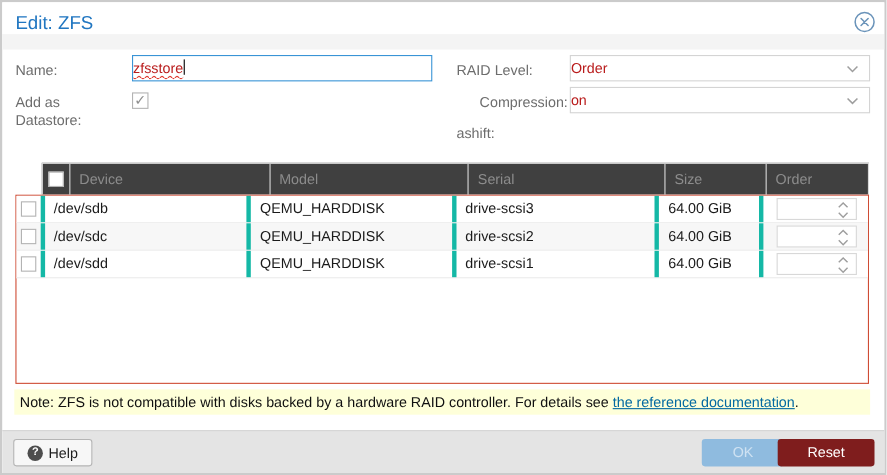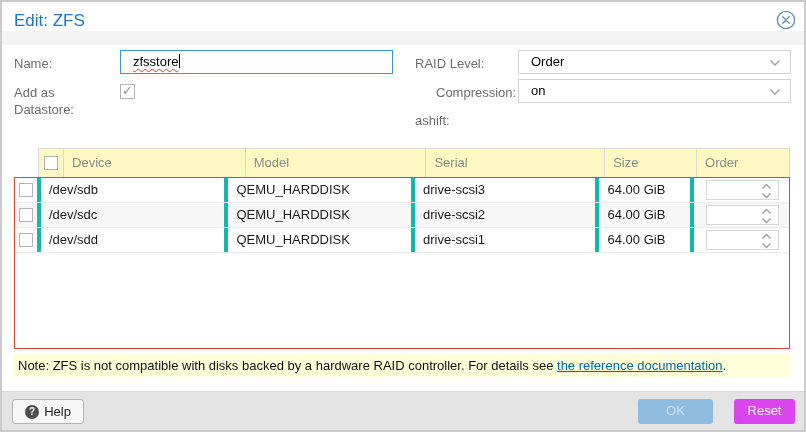--- a/index.html
+++ b/index.html
@@ -11,22 +11,22 @@
   
   .titlebar{position:absolute;left:0;top:0;width:100%;height:29px;background:#fff;}
   .title{position:absolute;left:12px;top:9px;font-size:17px;color:#2076c1;}
   .close-tool{position:absolute;right:8px;top:8px;width:20px;height:20px;cursor:pointer;}
   .hdr-band{position:absolute;left:0;top:29px;width:100%;height:14px;background:#f4f4f4;}
 
   
   .flabel{position:absolute;font-size:13px;color:#6d6d6d;line-height:17px;}
   .field{
     position:absolute;width:273px;height:24px;background:#fff;
-    border:1px solid #d4d4d4;font-size:13px;color:#000000;
-    line-height:22px;padding-left:12px;
+    border:1px solid #d4d4d4;font-size:13px;color:#b91c1c;
+    line-height:22px;padding-left:0;
   }
   .field.focused{border-color:#3994d6;}
   .misspelled{
     text-decoration:underline;text-decoration-style:wavy;
     text-decoration-color:#e03c31;text-decoration-thickness:1px;
     text-underline-offset:2px;
   }
   .caret{display:inline-block;width:1px;height:14px;background:#000;vertical-align:-2px;}
   .trigger{position:absolute;right:9px;top:8px;}
   .spin-trigs{position:absolute;right:8px;top:3px;display:flex;flex-direction:column;gap:3px;}
@@ -35,21 +35,21 @@
     position:relative;cursor:pointer;
   }
   .cb.checked::after{
     content:"\2713";position:absolute;left:1px;top:-2px;
     font-size:13px;color:#8f8f8f;
   }
 
   
   .grid{position:absolute;left:12px;top:146px;width:776px;}
   .ghead{
-    display:flex;height:29px;background:#fef9c3;
+    display:flex;height:29px;background:#404040;
     border:1px solid #d9d9d9;border-bottom:none;margin-left:24px;
   }
   .ghead .cell{color:#8c8c8c;line-height:27px;}
   .gbody{border:1px solid #cf4c35;background:#fff;height:172px;}
   .trow{display:flex;height:25px;border-bottom:1px solid #ececec;background:#fff;}
   .trow.stripe{background:#f7f7f7;}
   .cell{font-size:13px;color:#1a1a1a;padding-left:8px;overflow:hidden;white-space:nowrap;line-height:24px;}
   .c-cb{width:26px;padding:0;display:flex;align-items:center;justify-content:center;}
   .c-dev{width:188px;}
   .c-model{width:187px;}
@@ -85,21 +85,21 @@
   }
   .btn-help{
     left:10px;width:72px;background:#f7f7f7;border:1px solid #b5b5b5;color:#1d1d1d;
     display:flex;align-items:center;justify-content:center;gap:5px;
   }
   .help-glyph{
     width:14px;height:14px;border-radius:50%;background:#4d4d4d;color:#fff;
     font-size:10px;font-weight:bold;line-height:14px;text-align:center;
   }
   .btn-ok{right:91px;width:75px;background:#8fbbdf;color:#cfe2f2;border:none;}
-  .btn-reset{right:9px;width:61px;background:#d946ef;color:#fff;border:none;}
+  .btn-reset{right:9px;width:88px;background:#7f1d1d;color:#fff;border:none;}
 
   svg{display:block;}
 </style>
 </head>
 <body>
 
 <div id="window">
 
   <div class="titlebar">
     <div class="title">Edit: ZFS</div>

